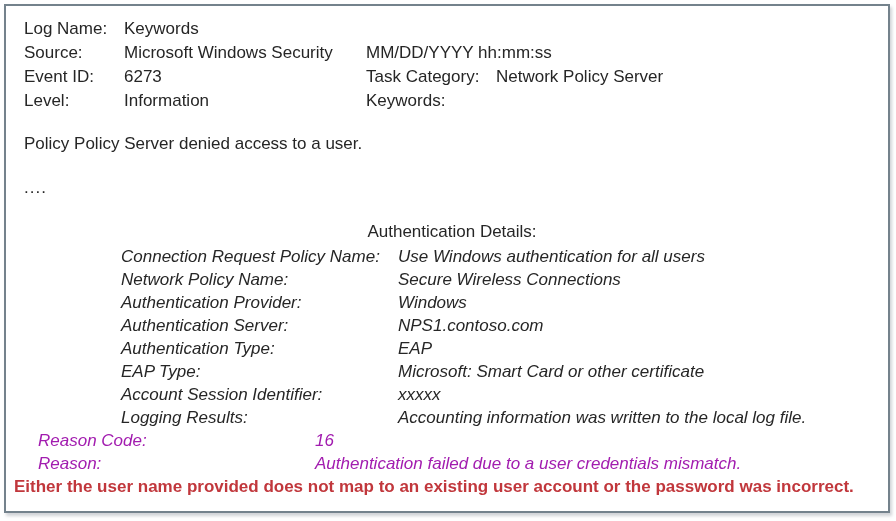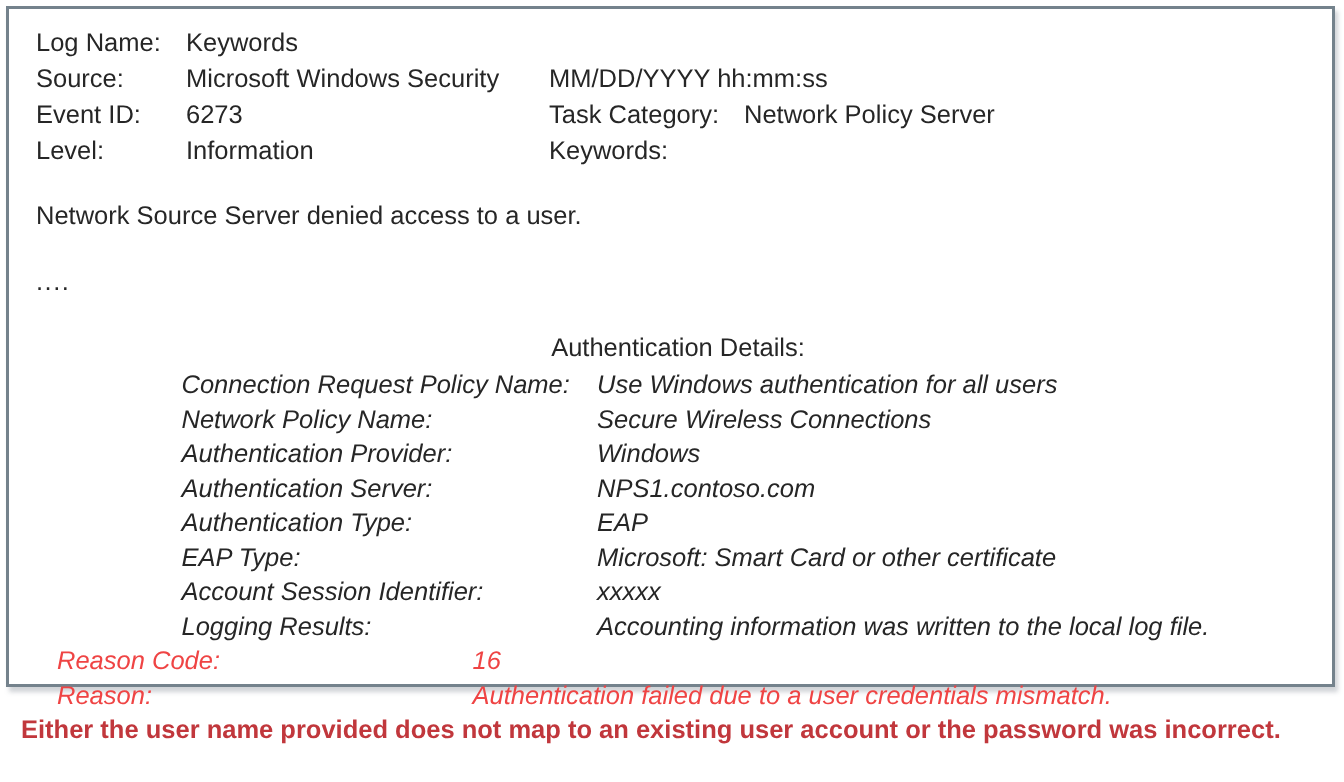--- a/index.html
+++ b/index.html
@@ -6,21 +6,21 @@
   html, body {
     width: 896px; height: 521px;
     background: #ffffff;
     font-family: "Liberation Sans", sans-serif;
     color: #262626;
     overflow: hidden;
   }
   .frame {
     position: absolute;
     left: 4px; top: 4px;
-    width: 886px; height: 454px;
+    width: 886px; height: 509px;
     border: 2px solid #74828c;
     background: #ffffff;
     box-shadow: 2px 3px 3px rgba(120,130,140,0.35);
   }
   
   .header-grid {
     padding: 11px 0 0 18px;
     font-size: 17px;
   }
   .header-row {
@@ -35,21 +35,21 @@
   .auth-heading{ margin: 22px 0 0 10px; font-size: 17px; line-height: 22px; text-align: center; }
   .details { margin-top: 2px; font-size: 17px; }
   .detail-row {
     display: grid;
     grid-template-columns: 277px auto;
     padding-left: 115px;
     line-height: 23px;
     white-space: nowrap;
     font-style: italic;
   }
-  .detail-row.red { color: #ef4444; padding-left: 32px; }
+  .detail-row.red { color: #a21caf; padding-left: 32px; }
   .footer-note {
     margin-left: 8px;
     font-size: 17px;
     line-height: 23px;
     color: #c1373c;
     white-space: nowrap;
     font-weight: bold;
   }
 </style>
 </head>
@@ -75,21 +75,21 @@
       <span>Task Category:</span>
       <span>Network Policy Server</span>
     </div>
     <div class="header-row">
       <span>Level:</span>
       <span>Information</span>
       <span>Keywords:</span>
     </div>
   </div>
 
-  <div class="description">Network Source Server denied access to a user.</div>
+  <div class="description">Policy Policy Server denied access to a user.</div>
 
   <div class="ellipsis">....</div>
 
   <div class="auth-heading">Authentication Details:</div>
 
   <div class="details">
     <div class="detail-row">
       <span>Connection Request Policy Name:</span>
       <span>Use Windows authentication for all users</span>
     </div>

